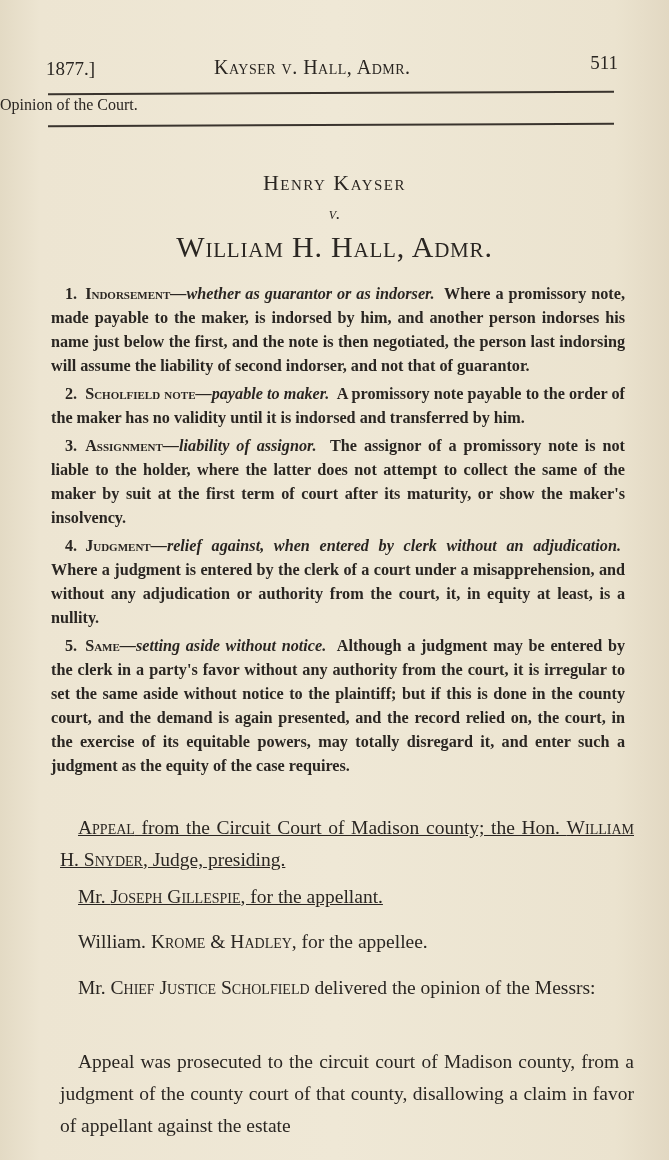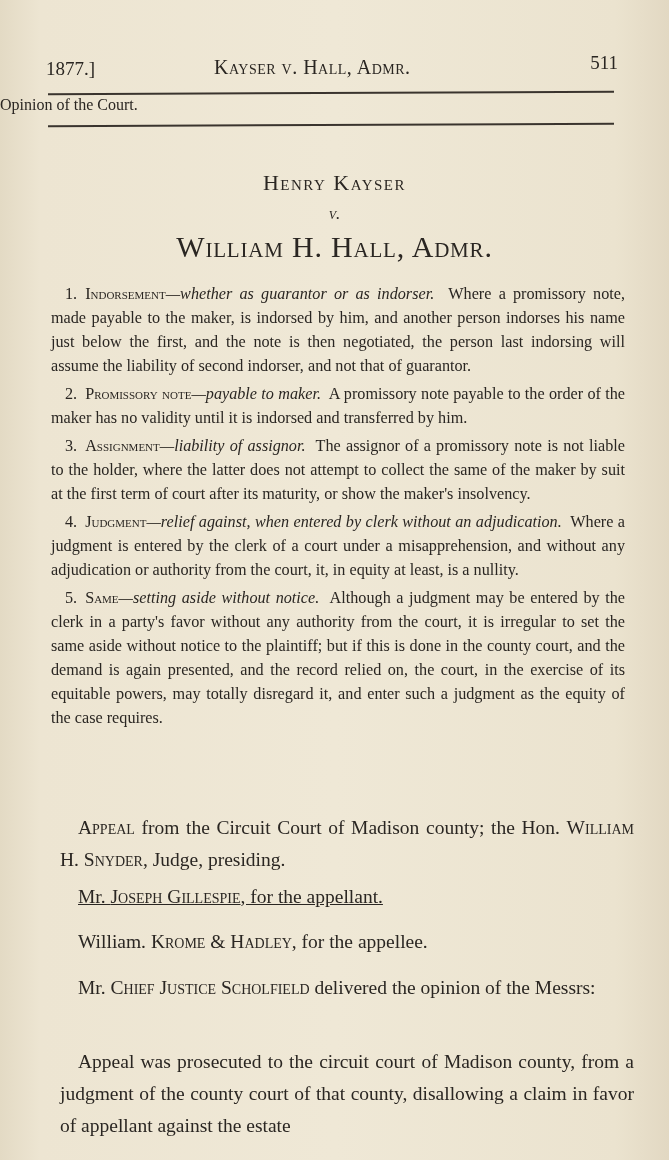--- a/index.html
+++ b/index.html
@@ -23,27 +23,27 @@
     .rule1 { left: 48px; top: 92px; width: 566px; transform: rotate(-0.25deg); }
     .rule2 { left: 48px; top: 124px; width: 566px; transform: rotate(-0.25deg); }
     .subhead { position: absolute; left: 0; width: 669px; top: 96px; text-align: left; font-size: 16px; }
 
     .case-title { position: absolute; left: 0; width: 669px; text-align: center; font-variant: small-caps; }
     .ct-plaintiff { top: 170px; font-size: 22px; letter-spacing: 1.5px; }
     .ct-v { top: 204px; font-size: 17px; font-style: italic; }
     .ct-defendant { top: 230px; font-size: 30px; letter-spacing: 0.8px; }
 
     .headnotes { position: absolute; left: 51px; top: 282px; width: 574px; font-size: 16.2px; line-height: 24px; text-align: justify; }
-    .headnote { margin: 0 0 4px 0; text-indent: 14px; }
+    .headnote { margin: 0 0 4px 0; text-indent: 14px; font-weight: bold; }
     .hn-num { margin-right: 8px; }
     .hn-topic { font-variant: small-caps; }
     .hn-sub { font-style: italic; }
 
     .body-text { position: absolute; left: 60px; width: 574px; font-size: 19.5px; line-height: 32px; text-align: justify; }
-    .p-appeal { top: 812px; text-indent: 18px; }
+    .p-appeal { top: 812px; text-indent: 18px; text-decoration: underline; }
     .p-appellant { top: 881px; text-indent: 18px; text-decoration: underline; }
     .p-appellee { top: 926px; text-indent: 18px; }
     .p-delivered { top: 972px; text-indent: 18px; }
     .p-opinion { top: 1046px; text-indent: 18px; }
     .sc { font-variant: small-caps; }
   </style>
 </head>
 <body>
 
 <div class="page">
@@ -59,21 +59,21 @@
 
   <div class="case-title ct-plaintiff">Henry Kayser</div>
   <div class="case-title ct-v">v.</div>
   <div class="case-title ct-defendant">William H. Hall, Admr.</div>
 
   <div class="headnotes">
     <p class="headnote">
       <span class="hn-num">1.</span><span class="hn-topic">Indorsement</span><span class="hn-sub">—whether as guarantor or as indorser.</span>&nbsp; <span>Where a promissory note, made payable to the maker, is indorsed by him, and another person indorses his name just below the first, and the note is then negotiated, the person last indorsing will assume the liability of second indorser, and not that of guarantor.</span>
     </p>
     <p class="headnote">
-      <span class="hn-num">2.</span><span class="hn-topic">Promissory note</span><span class="hn-sub">—payable to maker.</span>&nbsp; <span>A promissory note payable to the order of the maker has no validity until it is indorsed and transferred by him.</span>
+      <span class="hn-num">2.</span><span class="hn-topic">Scholfield note</span><span class="hn-sub">—payable to maker.</span>&nbsp; <span>A promissory note payable to the order of the maker has no validity until it is indorsed and transferred by him.</span>
     </p>
     <p class="headnote">
       <span class="hn-num">3.</span><span class="hn-topic">Assignment</span><span class="hn-sub">—liability of assignor.</span>&nbsp; <span>The assignor of a promissory note is not liable to the holder, where the latter does not attempt to collect the same of the maker by suit at the first term of court after its maturity, or show the maker's insolvency.</span>
     </p>
     <p class="headnote">
       <span class="hn-num">4.</span><span class="hn-topic">Judgment</span><span class="hn-sub">—relief against, when entered by clerk without an adjudication.</span>&nbsp; <span>Where a judgment is entered by the clerk of a court under a misapprehension, and without any adjudication or authority from the court, it, in equity at least, is a nullity.</span>
     </p>
     <p class="headnote">
       <span class="hn-num">5.</span><span class="hn-topic">Same</span><span class="hn-sub">—setting aside without notice.</span>&nbsp; <span>Although a judgment may be entered by the clerk in a party's favor without any authority from the court, it is irregular to set the same aside without notice to the plaintiff; but if this is done in the county court, and the demand is again presented, and the record relied on, the court, in the exercise of its equitable powers, may totally disregard it, and enter such a judgment as the equity of the case requires.</span>
     </p>

